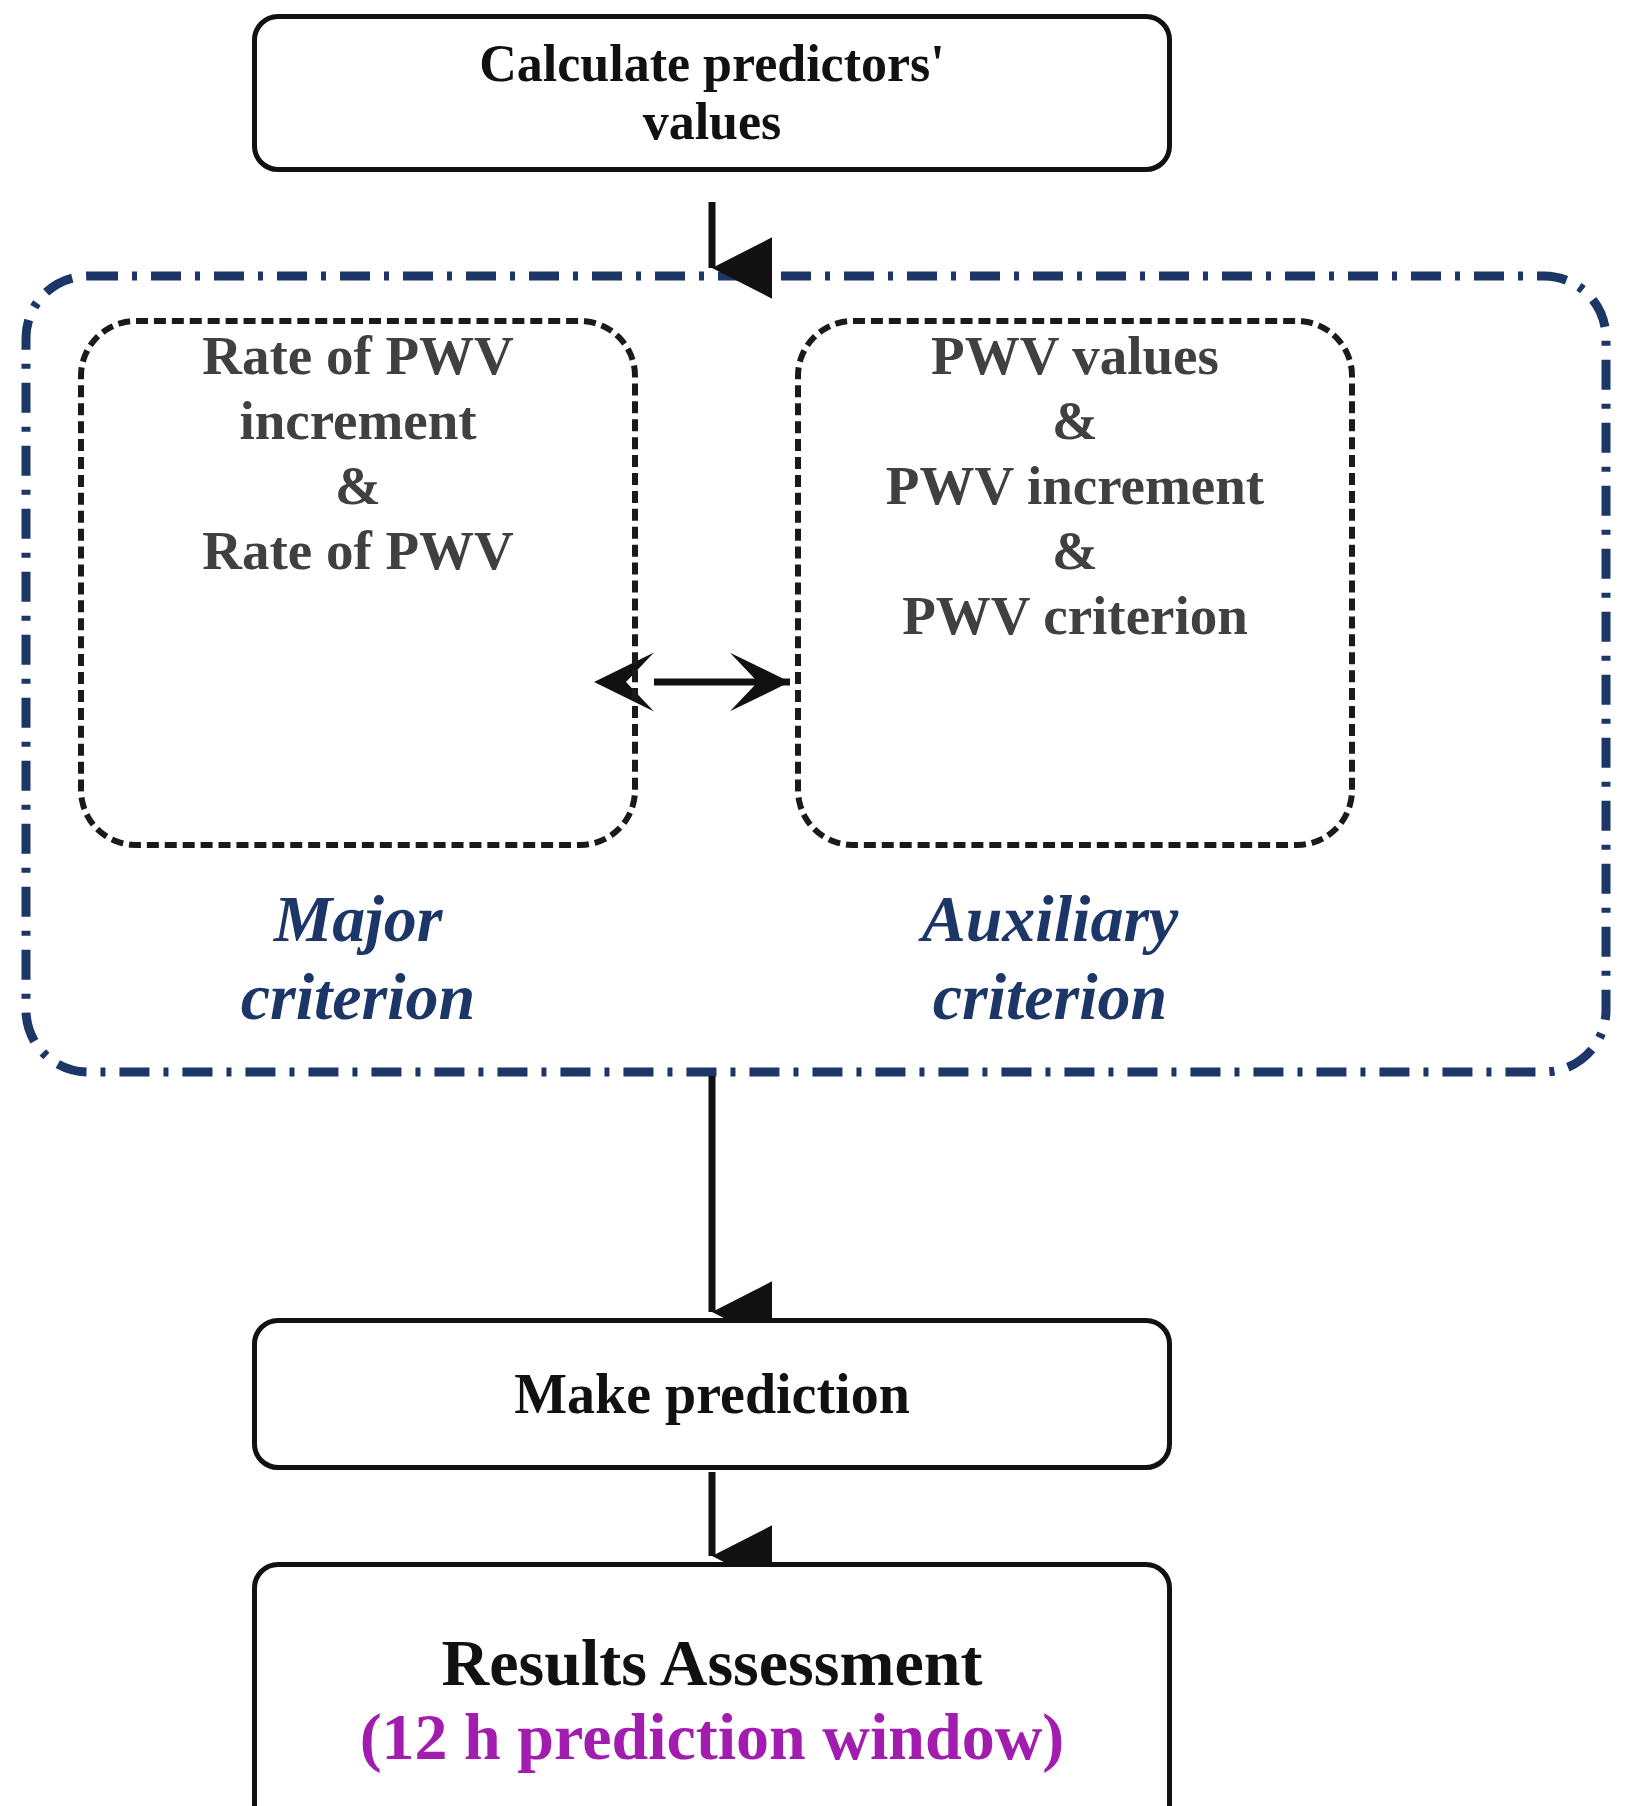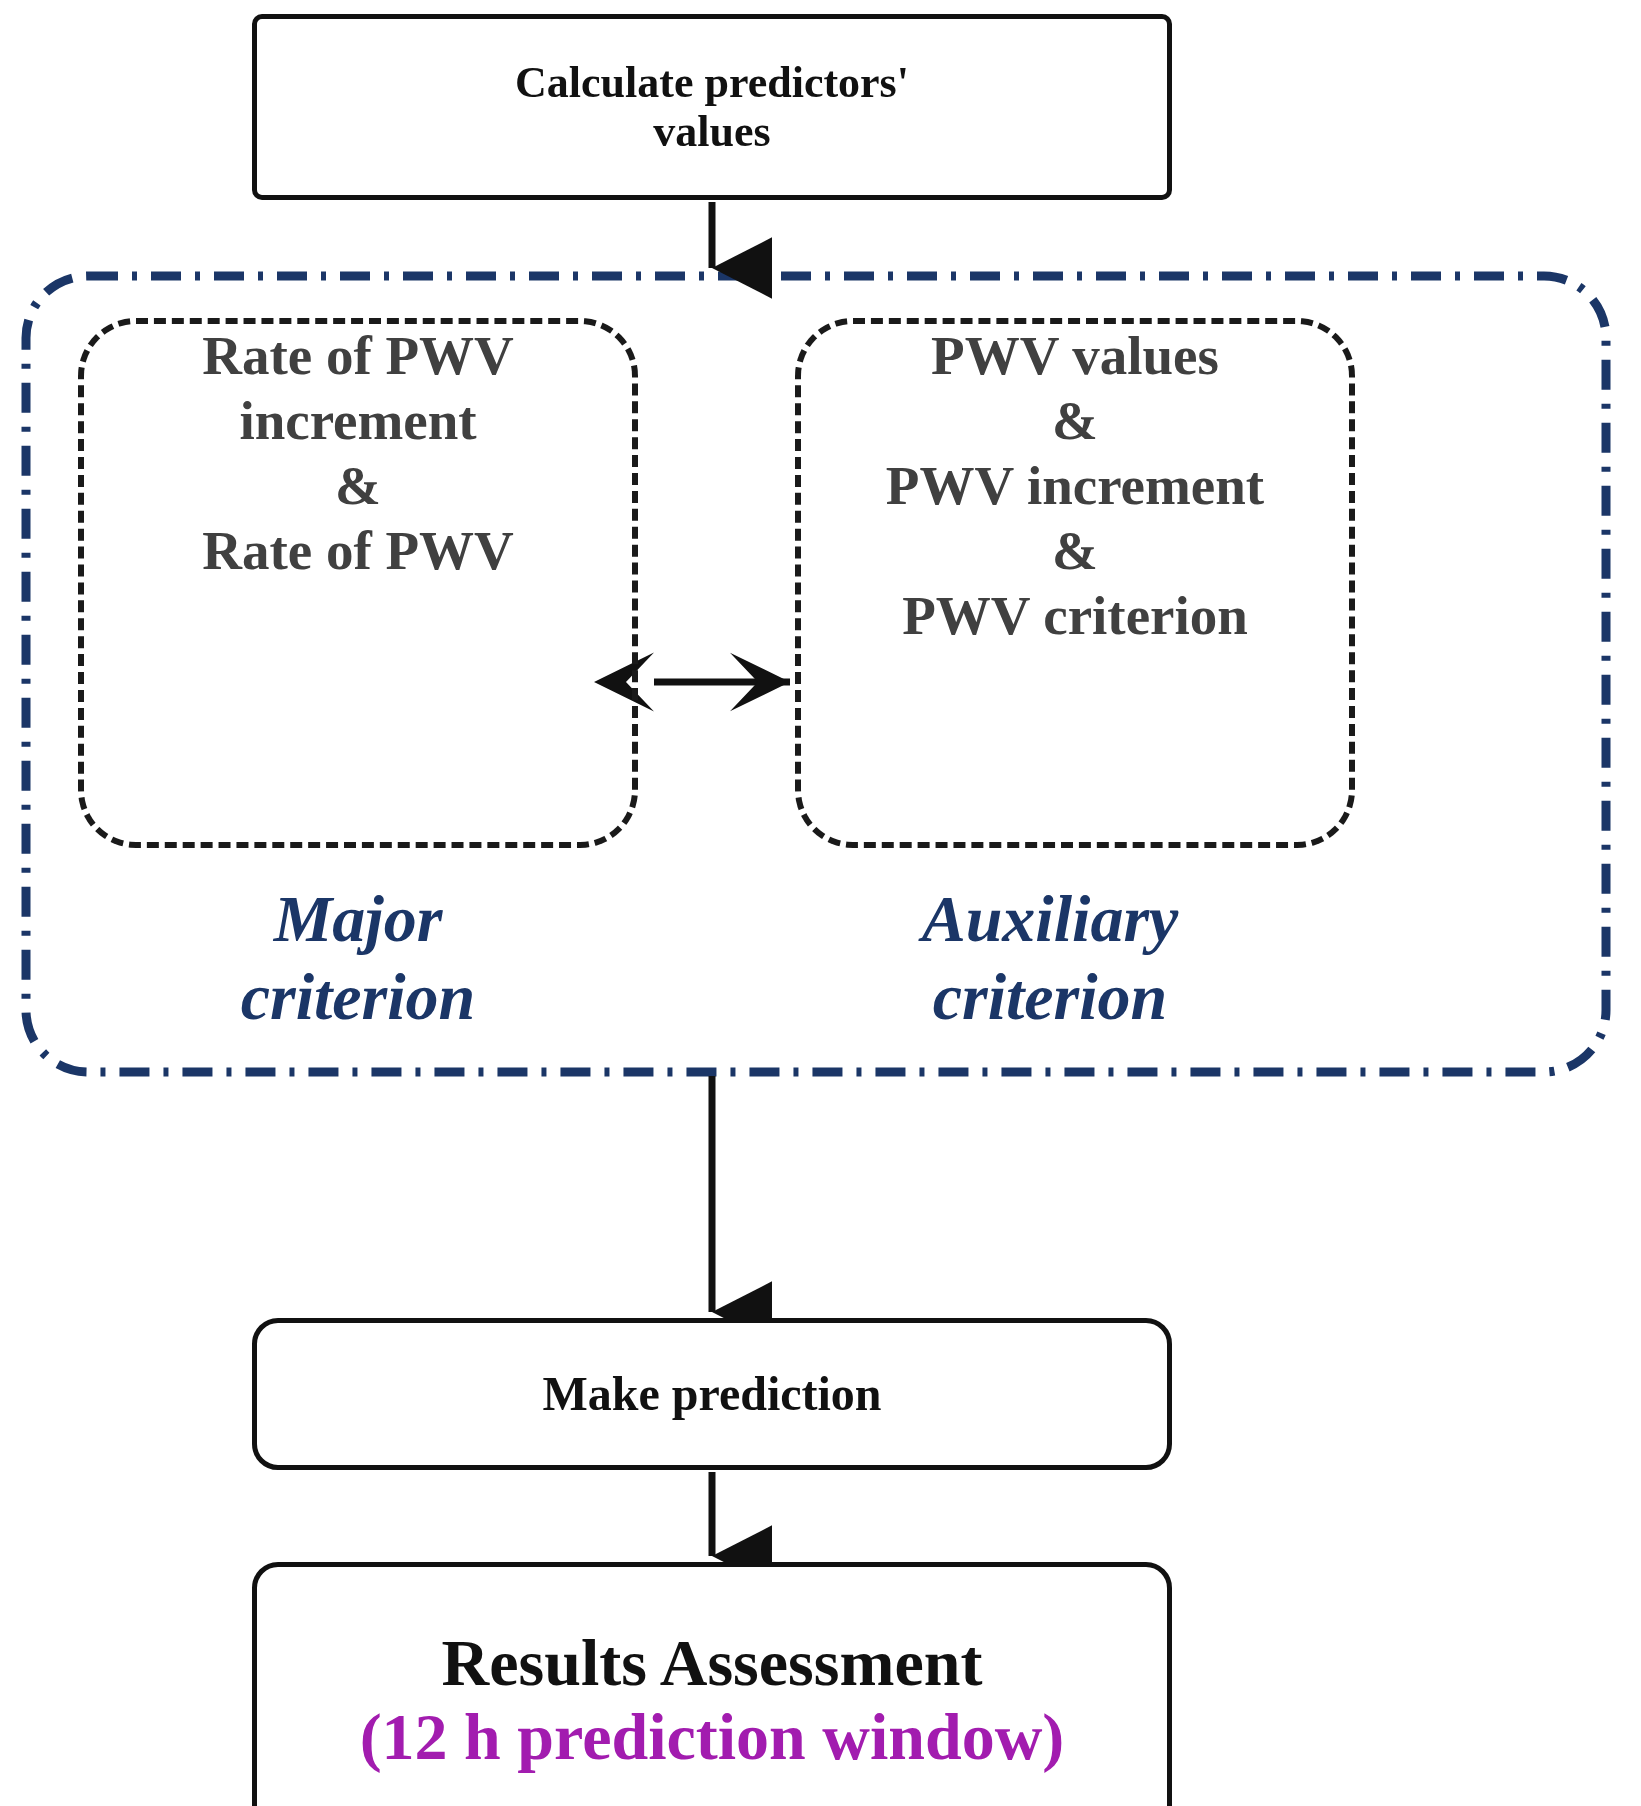--- a/index.html
+++ b/index.html
@@ -36,31 +36,30 @@
     text-align: center;
     color: #111111;
     font-weight: bold;
     line-height: 1.12;
   }
 
   #box-calculate {
     left: 252px;
     top: 14px;
     width: 920px;
-    height: 186px;
-    font-size: 44px;
-    border-radius: 10px;
+    height: 158px;
+    font-size: 52px;
   }
 
   #box-make-prediction {
     left: 252px;
     top: 1318px;
     width: 920px;
     height: 152px;
-    font-size: 48px;
+    font-size: 56px;
   }
 
   #box-results {
     left: 252px;
     top: 1562px;
     width: 920px;
     height: 276px;
     font-size: 66px;
   }
 

